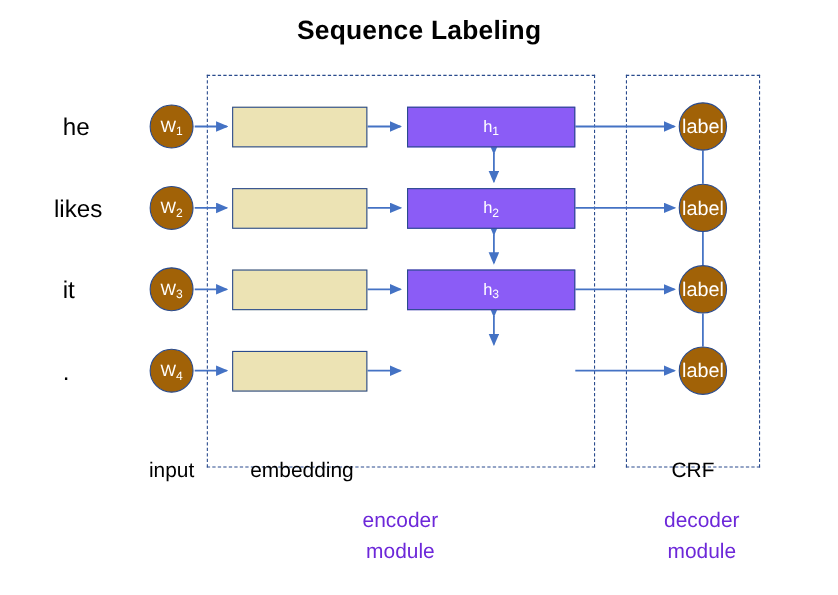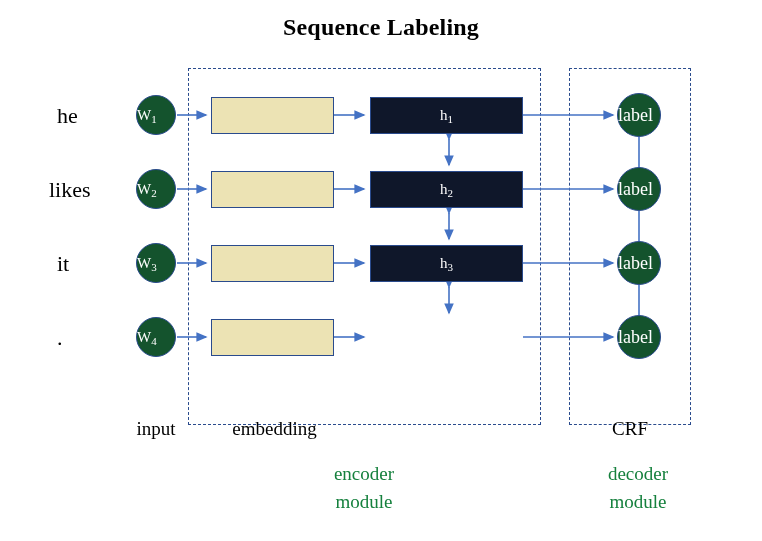--- a/index.html
+++ b/index.html
@@ -5,21 +5,21 @@
   html, body {
     margin: 0;
     padding: 0;
     background: #ffffff;
   }
   #canvas {
     position: relative;
     width: 762px;
     height: 541px;
     background: #ffffff;
-    font-family: Liberation Serif, serif;
+    font-family: Liberation Sans, sans-serif;
     overflow: hidden;
   }
 
   
   .title {
     position: absolute;
     left: 0;
     top: 14px;
     width: 762px;
     text-align: center;
@@ -46,26 +46,27 @@
     color: #000000;
     text-align: left;
     white-space: nowrap;
     line-height: 1;
   }
 
   
   .circle {
     position: absolute;
     border-radius: 50%;
-    background: #14532d;
+    background: #a16207;
     border: 1.6px solid #2a4b8d;
     box-sizing: border-box;
     color: #ffffff;
     display: flex;
     align-items: center;
+    justify-content: center;
     white-space: nowrap;
   }
   .w-circle {
     width: 40px;
     height: 40px;
     font-size: 15px;
   }
   .w-circle sub {
     font-size: 11px;
     vertical-align: baseline;
@@ -88,21 +89,21 @@
     align-items: center;
     justify-content: center;
     white-space: nowrap;
   }
   .emb-block {
     background: #ece3b4;
     width: 123px;
     height: 37px;
   }
   .lstm-block {
-    background: #0f172a;
+    background: #8b5cf6;
     width: 153px;
     height: 37px;
     color: #ffffff;
     font-size: 15px;
   }
   .lstm-block sub {
     font-size: 11px;
     vertical-align: baseline;
     position: relative;
     top: 3px;
@@ -125,21 +126,21 @@
     color: #000000;
     text-align: center;
     white-space: nowrap;
     margin-top: 30px;
   }
 
   
   .module-caption {
     position: absolute;
     font-size: 19px;
-    color: #15803d;
+    color: #6d28d9;
     text-align: center;
     line-height: 1.45;
     white-space: nowrap;
   }
 </style>
 </head>
 <body>
 
 <div id="canvas">
 

